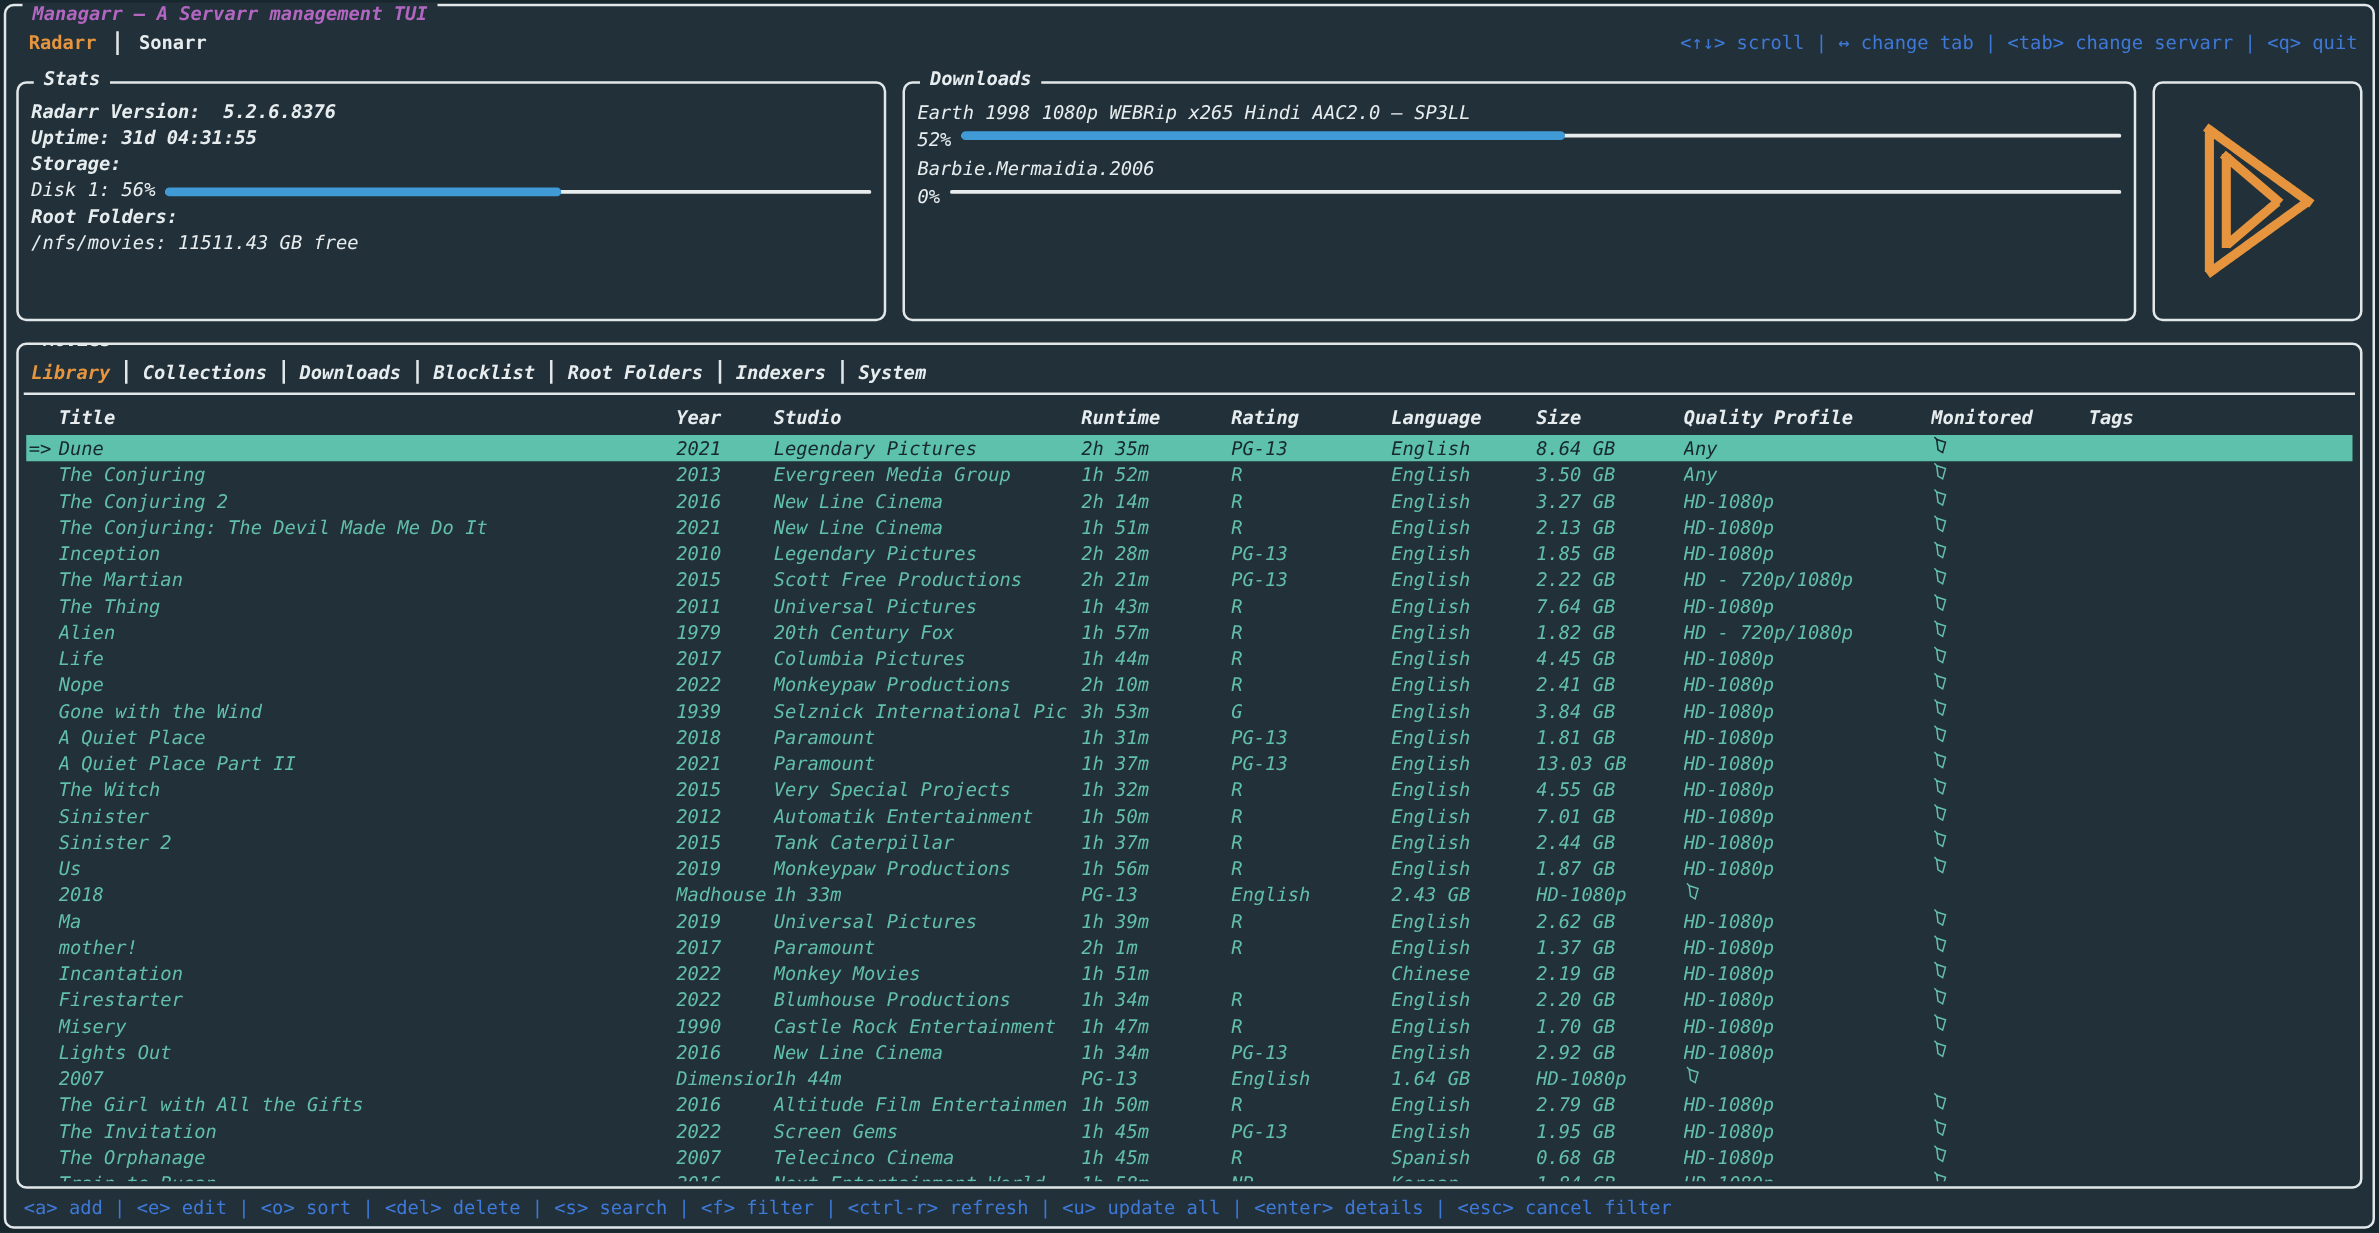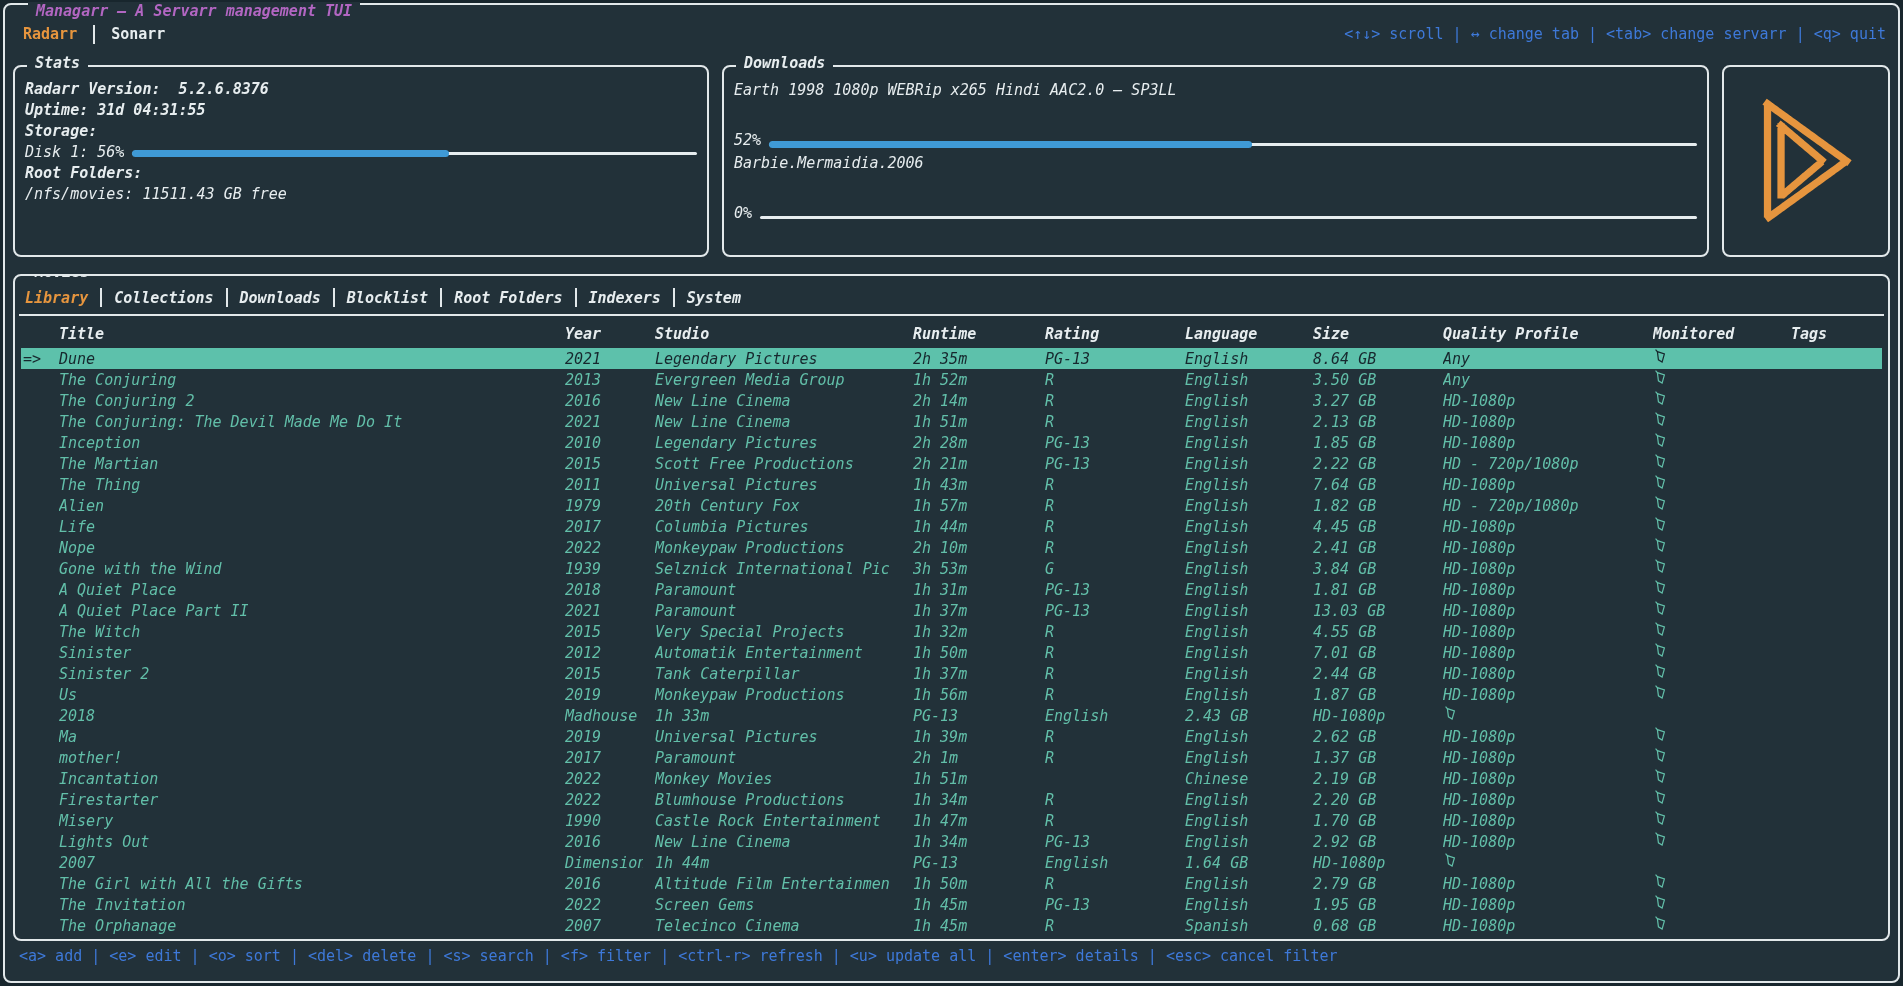--- a/index.html
+++ b/index.html
@@ -19,21 +19,21 @@
     position:absolute;inset:3px;background:var(--bg);
     border:2px solid var(--border);border-radius:8px;
     display:flex;flex-direction:column;
   }
   .panel{position:relative;border:2px solid var(--border);border-radius:8px;background:var(--bg);font-style:italic;}
   .panel-title{
     position:absolute;top:-13px;left:12px;background:var(--bg);
     padding:0 8px;font-weight:bold;color:var(--text);white-space:nowrap;
   }
   .main-title{
-    position:absolute;top:-3px;left:23px;background:var(--bg);padding:0 8px;
+    position:absolute;top:-3px;left:13px;background:var(--bg);padding:0 8px;
     font-weight:bold;font-style:italic;color:var(--accent-purple);z-index:3;
   }
   
   .topbar{flex:none;display:flex;justify-content:space-between;align-items:center;
     padding:14px 12px 0 14px;height:44px;}
   .servarr-tabs{display:flex;align-items:center;font-weight:bold;}
   .stab{padding:0 4px;color:var(--text);cursor:default;}
   .stab.active{color:var(--accent-orange);}
   .vsep{display:inline-block;width:2px;height:19px;background:var(--border);margin:0 12px;}
   .hints{color:var(--accent-blue);white-space:nowrap;}
@@ -43,41 +43,41 @@
   .downloads-panel{flex:1;padding:12px 10px 6px 10px;}
   .logo-panel{flex:0 0 168px;display:flex;align-items:center;justify-content:center;}
   .stat-line{line-height:21px;white-space:nowrap;}
   .stat-line b{font-weight:bold;}
   .bar-line{display:flex;align-items:center;line-height:21px;}
   .bar-label{flex:none;margin-right:8px;white-space:nowrap;}
   .pbar{position:relative;flex:1;height:14px;}
   .pbar .track{position:absolute;left:0;right:0;top:6px;height:3px;background:var(--text);border-radius:2px;}
   .pbar .fill{position:absolute;left:0;top:4px;height:7px;background:var(--progress-blue);border-radius:4px;}
   .dl-name{line-height:22px;white-space:nowrap;overflow:hidden;}
-  .dl-row{display:flex;align-items:flex-end;line-height:22px;margin-bottom:1px;margin-top:28px;}
+  .dl-row{display:flex;align-items:flex-start;line-height:22px;margin-bottom:1px;}
   .dl-pct{flex:none;margin-right:8px;}
   
   .movies-panel{flex:1;margin:17px 8px 0 8px;display:flex;flex-direction:column;overflow:hidden;padding:8px 4px 4px 4px;}
   .tab-row{flex:none;display:flex;align-items:center;font-weight:bold;
     padding:4px 6px 7px 6px;border-bottom:2px solid var(--border);}
   .mtab{color:var(--text);cursor:default;}
   .mtab.active{color:var(--accent-orange);}
   .table{flex:1;display:flex;flex-direction:column;overflow:hidden;padding:0 2px;}
-  .thead,.row{display:grid;grid-template-columns:26px 494px 78px 246px 120px 128px 116px 118px 198px 126px 1fr;align-items:center;gap:12px;}
+  .thead,.row{display:grid;grid-template-columns:26px 494px 78px 246px 120px 128px 116px 118px 198px 126px 1fr;align-items:center;}
   .thead{flex:none;font-weight:bold;color:var(--text);padding:9px 0 5px 0;}
   .tbody{flex:1;display:flex;flex-direction:column;}
   .row{flex:1;color:var(--accent-teal);min-height:0;}
   .row.selected{background:var(--selected-bg);color:var(--selected-fg);}
   .cell{white-space:nowrap;overflow:hidden;}
   .c-ptr{padding-left:2px;}
   .mon-icon{display:inline-flex;color:var(--accent-teal);}
   .row.selected .mon-icon{color:var(--selected-fg);}
   .mon-icon svg{width:14px;height:17px;display:block;}
   
-  .footer{flex:none;height:40px;line-height:26px;padding:2px 0 12px 14px;color:var(--accent-blue);white-space:nowrap;}
+  .footer{flex:none;height:30px;line-height:26px;padding:2px 0 12px 14px;color:var(--accent-blue);white-space:nowrap;}
   
   .logo-svg{display:block;}
 </style>
 </head>
 <body>
 
 <div class="outer">
   <span class="main-title">Managarr – A Servarr management TUI</span>
 
   <div class="topbar">

